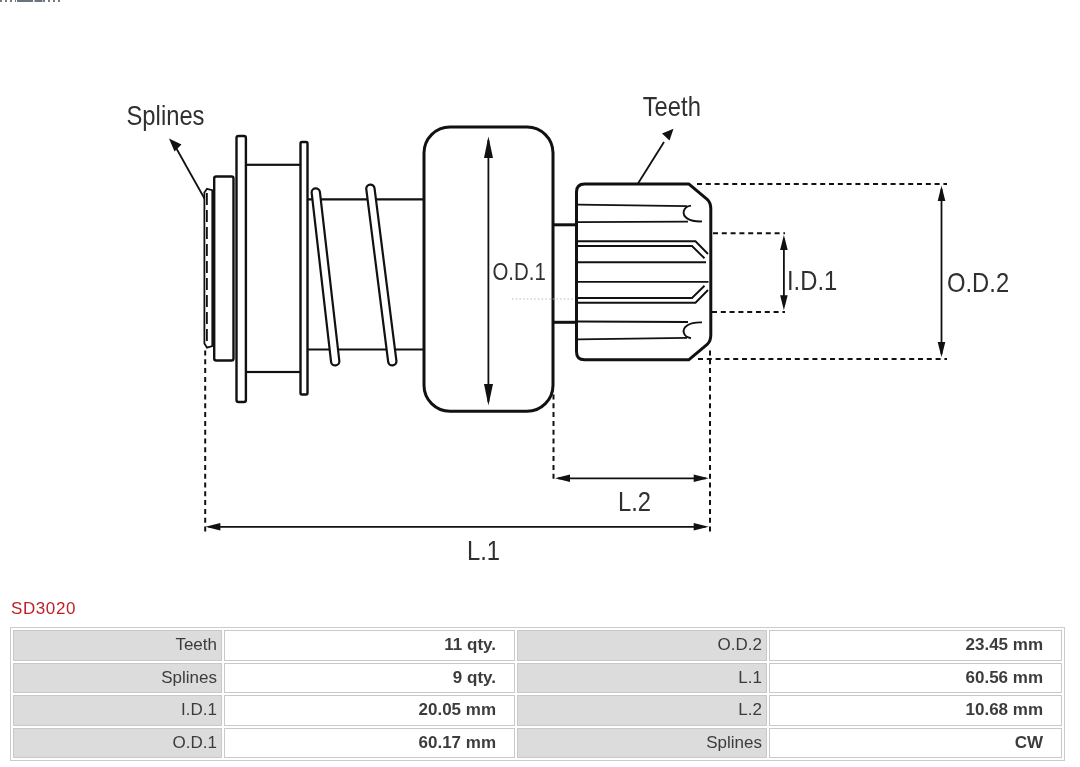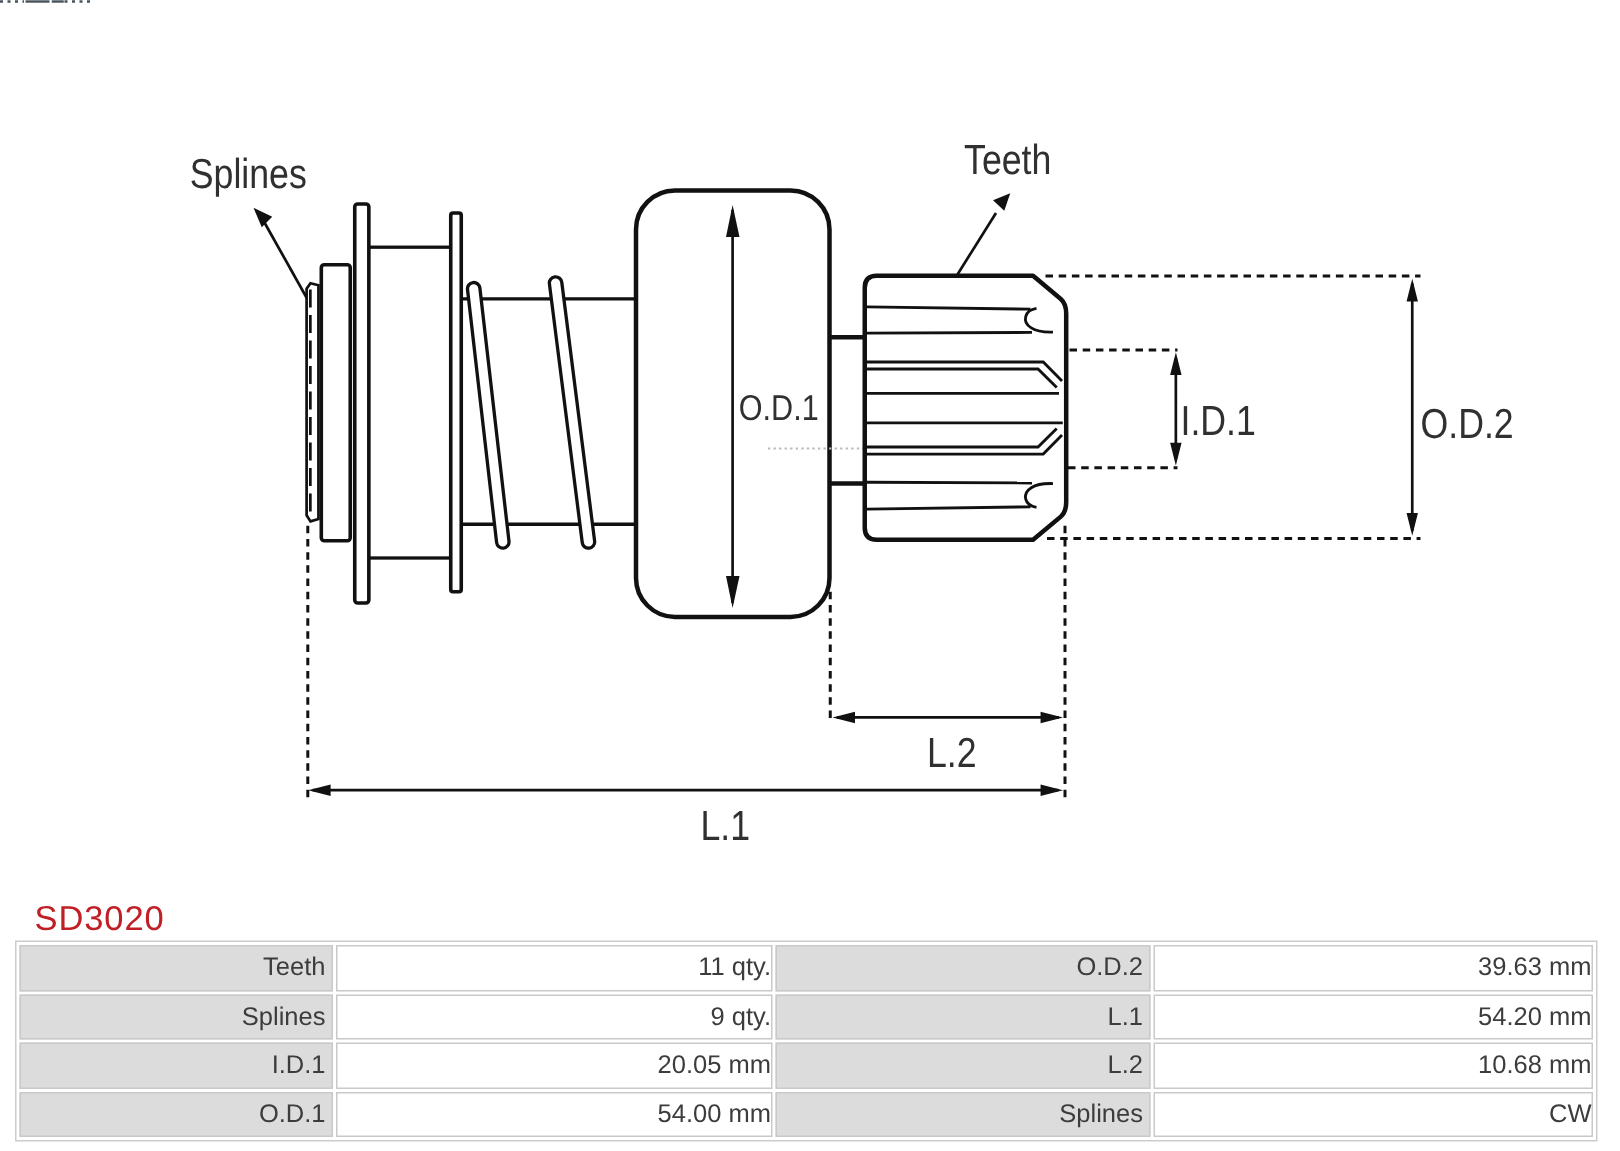--- a/index.html
+++ b/index.html
@@ -1,22 +1,22 @@
 <!DOCTYPE html>
 <html><head>
 <meta charset="utf-8">
 <style>
   html,body{margin:0;padding:0;background:#fff;width:1080px;height:767px;overflow:hidden;}
   body{font-family:"Liberation Sans",sans-serif;position:relative;}
   #diag{position:absolute;left:0;top:0;}
-  #code{position:absolute;left:11px;top:599px;color:#c01f26;font-size:23px;letter-spacing:0.6px;margin-left:12px;}
+  #code{position:absolute;left:11px;top:599px;color:#c01f26;font-size:17px;letter-spacing:0.6px;}
   table{position:absolute;left:10px;top:627px;border-collapse:separate;border-spacing:2px;border:1px solid #ccc;table-layout:fixed;}
   td{border:1px solid #c9c9c9;height:28.5px;text-align:right;padding:0 6px 0 0;font-size:17px;color:#3c3c3c;vertical-align:middle;}
   td.l{background:#dcdcdc;padding-right:4px;}
-  td.v{background:#fff;padding-right:0;}
+  td.v{background:#fff;padding-right:18px;font-weight:bold;}
 </style>
 </head>
 <body>
 <svg id="diag" width="1080" height="600" viewBox="0 0 1080 600">
 
   <g stroke="#46525c" stroke-width="1.6">
     <line x1="0" y1="1" x2="16" y2="1" stroke-dasharray="2 3"></line>
     <line x1="17" y1="1" x2="33" y2="1"></line>
     <line x1="34.5" y1="1" x2="42.5" y2="1"></line>
     <line x1="43" y1="1" x2="63" y2="1" stroke-dasharray="2 3"></line>
@@ -124,34 +124,34 @@
       <col style="width:209px">
       <col style="width:291px">
       <col style="width:250px">
       <col style="width:293px">
     </colgroup>
   <tbody>
       <tr>
         <td class="l">Teeth</td>
         <td class="v">11 qty.</td>
         <td class="l">O.D.2</td>
-        <td class="v">39.63 mm</td>
+        <td class="v">23.45 mm</td>
       </tr>
   <tr>
         <td class="l">Splines</td>
         <td class="v">9 qty.</td>
         <td class="l">L.1</td>
-        <td class="v">54.20 mm</td>
+        <td class="v">60.56 mm</td>
       </tr>
   <tr>
         <td class="l">I.D.1</td>
         <td class="v">20.05 mm</td>
         <td class="l">L.2</td>
         <td class="v">10.68 mm</td>
       </tr>
   <tr>
         <td class="l">O.D.1</td>
-        <td class="v">54.00 mm</td>
+        <td class="v">60.17 mm</td>
         <td class="l">Splines</td>
         <td class="v">CW</td>
       </tr>
 </tbody>
   </table>
 
 </body></html>

